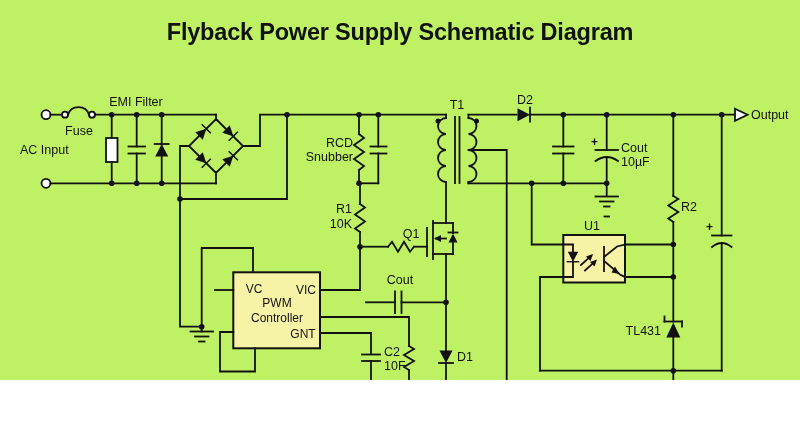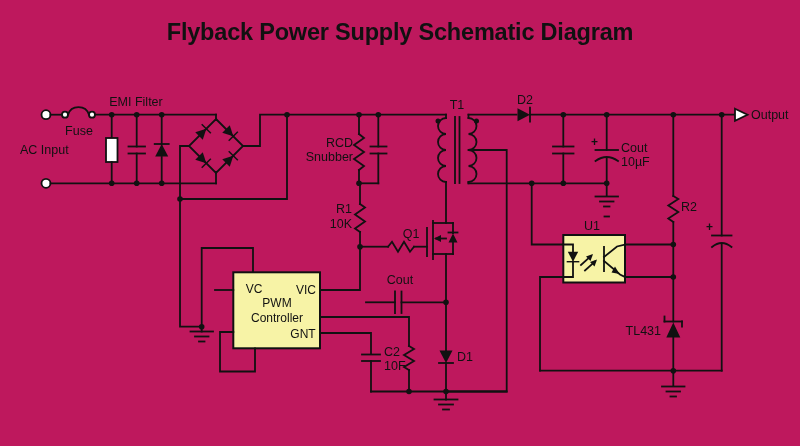--- a/index.html
+++ b/index.html
@@ -1,16 +1,16 @@
 <!DOCTYPE html>
 <html><head>
 <meta charset="utf-8">
 <style>
   html,body{margin:0;padding:0;background:#fff;}
-  .stage{width:800px;height:446px;background:#be185d;position:relative;overflow:hidden;}
+  .stage{width:800px;height:380px;background:#bef264;position:relative;overflow:hidden;}
   svg{display:block;}
   .w{fill:none;stroke:#111;stroke-width:1.8;stroke-linecap:square;stroke-linejoin:miter;}
   .f{fill:#111;stroke:none;}
   .dot{fill:#111;stroke:none;}
   .open{fill:#fff;stroke:#111;stroke-width:1.8;}
   .box{fill:#f7f3a6;stroke:#111;stroke-width:2;}
   text{font-family:"Liberation Sans",sans-serif;fill:#111;}
   .lbl{font-size:12.5px;}
   .pin{font-size:12px;}
   .ttl{font-size:23.5px;font-weight:bold;letter-spacing:-0.2px;}

